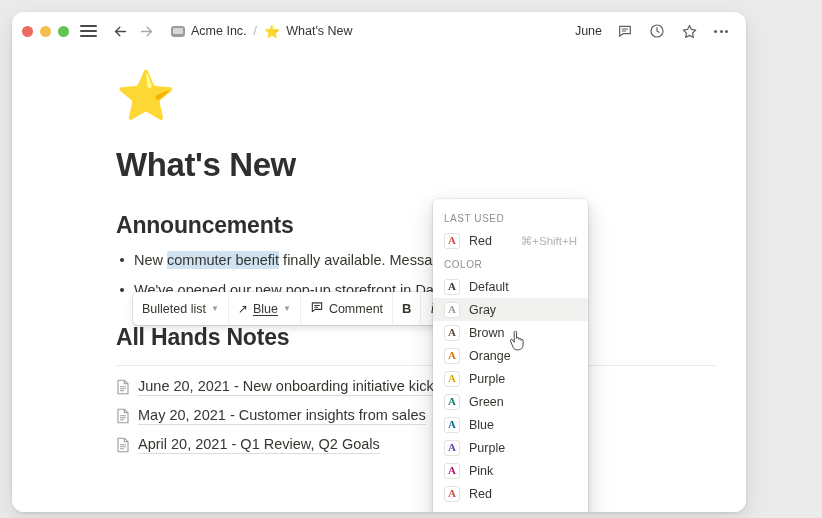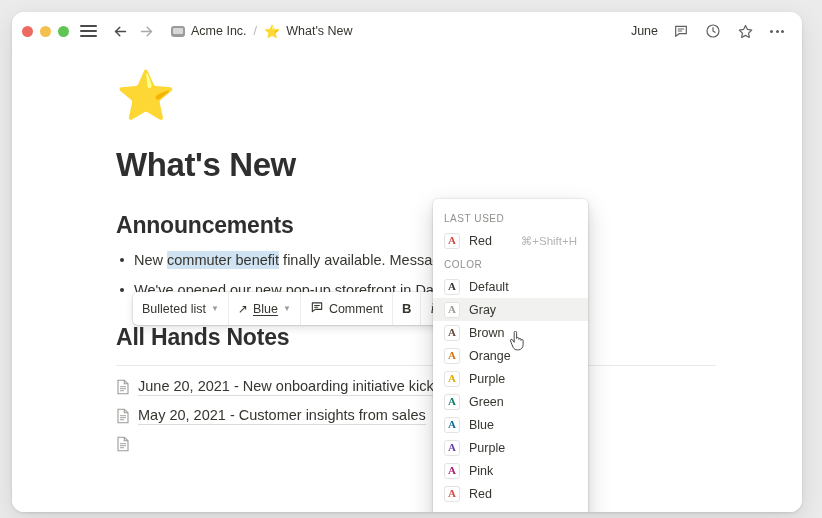--- a/index.html
+++ b/index.html
@@ -9,21 +9,21 @@
     overflow: hidden;
     background: #ebebeb;
     font-family: "Liberation Sans", sans-serif;
     -webkit-font-smoothing: antialiased;
   }
 
   
   #app-window {
     position: absolute;
     left: 12px; top: 12px;
-    width: 790px; height: 500px;
+    width: 734px; height: 500px;
     background: #ffffff;
     border-radius: 12px 12px 12px 12px;
     box-shadow: 0 1px 3px rgba(0,0,0,.12), 0 8px 26px rgba(0,0,0,.10);
     overflow: hidden;
   }
 
   
   #titlebar {
     position: relative;
     height: 38px;
@@ -383,20 +383,21 @@
         <span class="doclink-label">May 20, 2021 - Customer insights from sales</span>
       </li>
       <li>
         <span class="doc-icon">
           <svg width="14" height="16" viewBox="0 0 14 16" fill="none" stroke="#9b9b98" stroke-width="1.1">
             <path d="M2 1.2h6.3L12 4.8v10H2z" fill="#fff"></path>
             <path d="M8.3 1.2v3.6H12"></path>
             <path d="M4 7.6h6M4 9.6h6M4 11.6h4" stroke="#b5b5b2"></path>
           </svg>
         </span>
+        <span class="doclink-label">April 20, 2021 - Q1 Review, Q2 Goals</span>
       </li>
     </ul>
 
     <div id="format-toolbar">
       <div class="tb-item">
         <span>Bulleted list</span>
         <span class="caret">▼</span>
       </div>
       <div class="tb-item">
         <span class="arrow-ne">↗</span>

